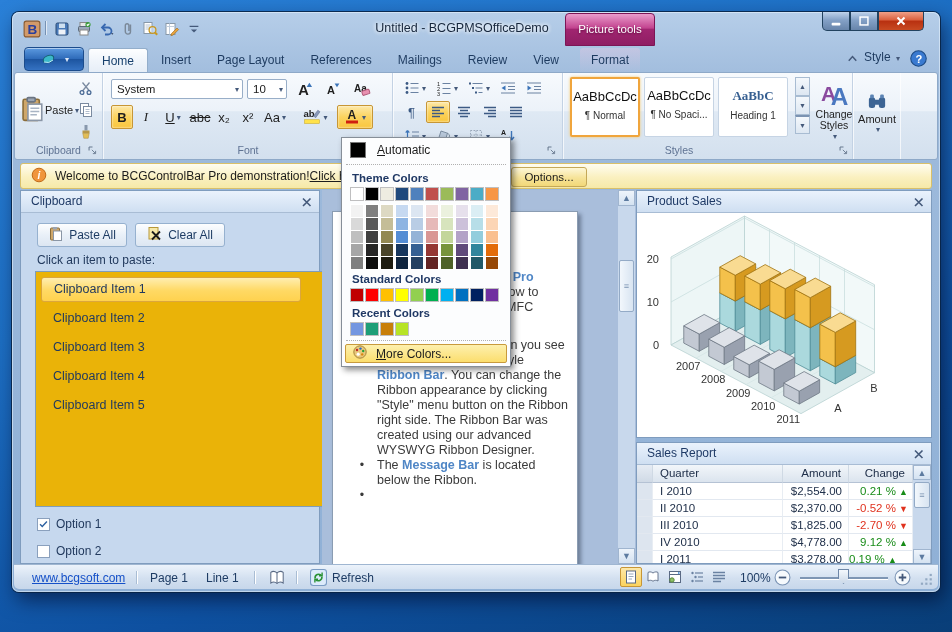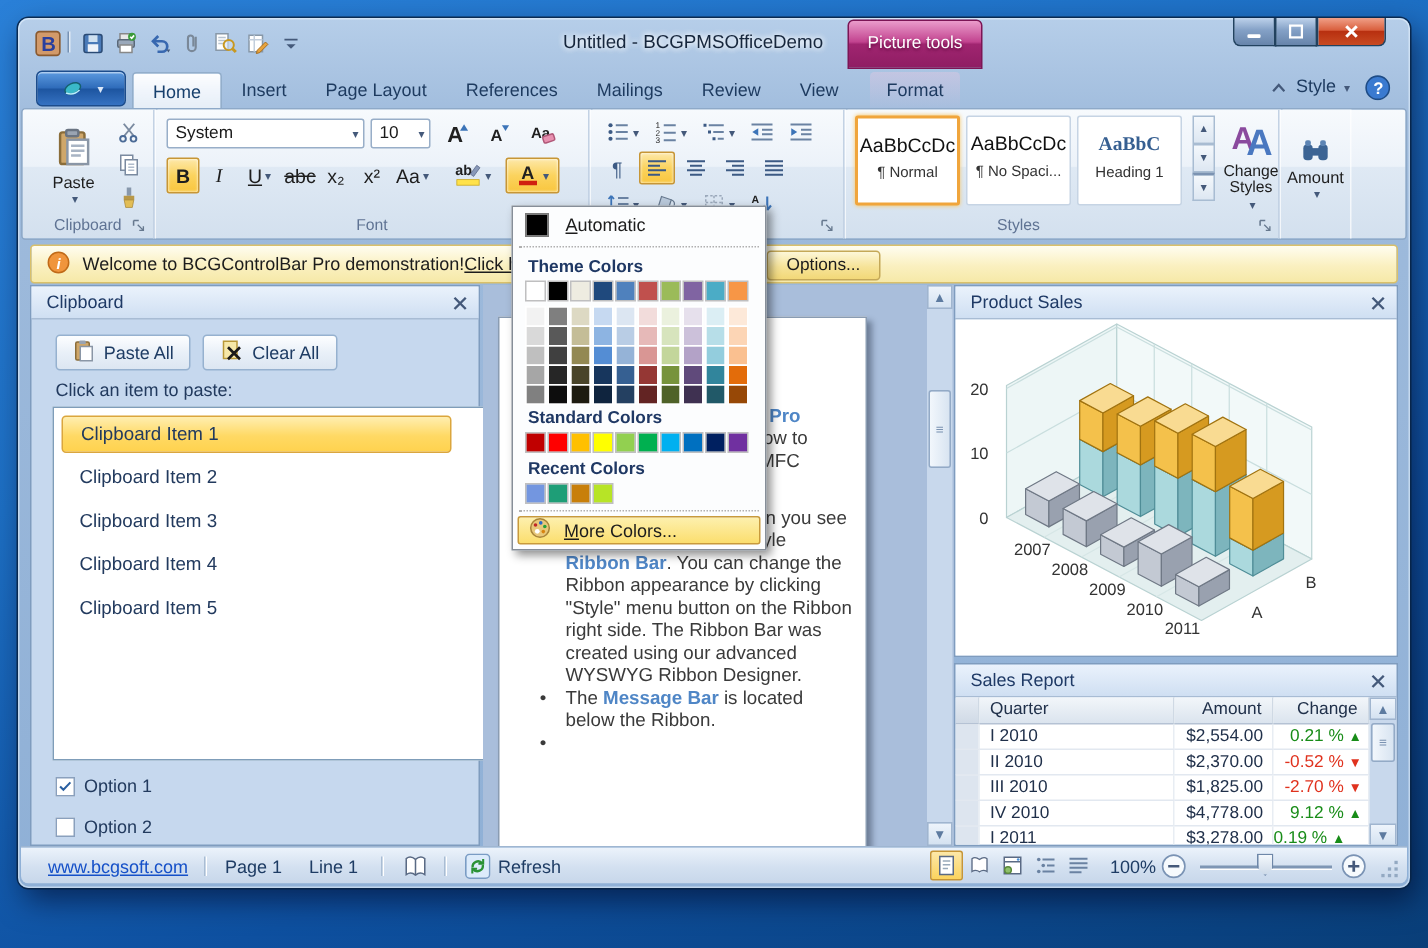--- a/index.html
+++ b/index.html
@@ -36,21 +36,21 @@
 #ribbon{left:2px;top:60px;width:924px;height:88px;border:1px solid #8ea9c8;border-radius:3px;
  background:linear-gradient(180deg,#f7fafd 0%,#ecf2f9 44%,#dfe9f4 45%,#d3e0ee 100%)}
 .rgroup{top:0;height:86px;border-right:1px solid #c3d2e4;box-shadow:1px 0 0 rgba(255,255,255,.7)}
 .glabel{left:0;bottom:3px;width:100%;text-align:center;font-size:10.5px;color:#5f7393}
 .launcher{bottom:2px;width:12px;height:12px}
 .rbtn{display:flex;align-items:center;justify-content:center;border:1px solid transparent;border-radius:2px;color:#1e1e1e}
 .rbtn.active{background:linear-gradient(180deg,#fde8a8,#fbd35e 50%,#f9c63e);border-color:#c79636;box-shadow:inset 0 0 2px #fff}
 .dd{font-size:8px;color:#44597a;margin-left:2px}
 .combo{background:#fff;border:1px solid #98aec8;border-radius:2px;display:flex;align-items:center;font-size:11.5px;color:#1a1a1a;padding:0 3px 0 5px}
 .combo .dd{margin-left:auto}
-#paste-big{left:14px;top:4px;width:40px;height:66px;flex-direction:column;font-size:11px}
+#paste-big{left:14px;top:4px;width:40px;height:66px;flex-direction:row;font-size:11px}
 .fb-b{font-weight:bold}.fb-i{font-style:italic;font-family:"Liberation Serif",serif}.fb-u{text-decoration:underline}.fb-s{text-decoration:line-through}
 
 .gal{top:4px;width:70px;height:60px;background:#fff;border:1px solid #c6d4e4;border-radius:2px;text-align:center}
 .gal.sel{border:2px solid #f0a53c;box-shadow:0 0 3px #f8c86a}
 .gal .prev{font-size:13px;margin-top:10px;color:#111}
 .gal .prev.h1{font-family:"Liberation Serif",serif;font-weight:bold;color:#365f91}
 .gal .gname{font-size:10px;color:#333;margin-top:6px}
 .sgb{width:15px;height:19px;border:1px solid #a8bcd2;background:linear-gradient(#f4f8fc,#dde7f2);display:flex;align-items:center;justify-content:center;font-size:7px;color:#44597a}
 
 #msgbar{left:8px;top:151px;width:912px;height:26px;border:1px solid #d9c06a;border-radius:3px;
@@ -58,21 +58,21 @@
 #msg-link{color:#1c1c1c;text-decoration:underline}
 #options-btn{position:absolute;left:490px;top:3px;width:76px;height:20px;border:1px solid #c4a858;border-radius:3px;
  background:linear-gradient(180deg,#fdf7d8,#f6e398 55%,#f2d878);text-align:center;line-height:18px;font-size:11.5px}
 
 .pane{border:1px solid #7f9cbe;background:#c6d8ee}
 .cap{left:0;top:0;width:100%;height:22px;background:linear-gradient(180deg,#eaf2fc,#cfdff2);border-bottom:1px solid #a8bcd4;
  font-size:12px;color:#1f3a66;line-height:21px;padding-left:10px}
 .capx{top:3px;width:16px;height:16px}
 .pbtn{border:1px solid #96b1cf;border-radius:3px;background:linear-gradient(180deg,#fdfeff,#e9f0f8 50%,#dce6f2);
  display:flex;align-items:center;justify-content:center;gap:5px;font-size:12px;color:#1e3c64}
-#clip-list{left:14px;top:80px;width:316px;height:236px;background:#ffffff;border:1px solid #7f9db9}
+#clip-list{left:14px;top:80px;width:316px;height:236px;background:#eab308;border:1px solid #7f9db9}
 .clitem{left:5px;width:260px;height:25px;line-height:25px;padding-left:12px;font-size:12.5px;color:#223a5e}
 .clitem.sel{background:linear-gradient(180deg,#ffeeb0,#ffd964 55%,#ffd24e);border:1px solid #dba63d;border-radius:3px;line-height:23px}
 .optrow{left:16px;display:flex;align-items:center;gap:6px;color:#223a5e;font-size:12px}
 .cbx{width:13px;height:13px;background:#fff;border:1px solid #8aa0bd;display:flex;align-items:center;justify-content:center}
 
 #doc-area{left:310px;top:178px;width:314px;height:374px;background:#a9bedb;overflow:hidden}
 #page{left:10px;top:21px;width:246px;height:370px;background:#fff;border:1px solid #8a9cb2;box-shadow:3px 3px 4px rgba(20,30,50,.4);overflow:hidden}
 #doc-text{padding:58px 8px 0 14px;font-size:12.5px;line-height:15px;color:#3a3a3a}
 .drun-b{color:#4f86c6;font-weight:bold}
 .dli{display:flex;margin-top:0px}

